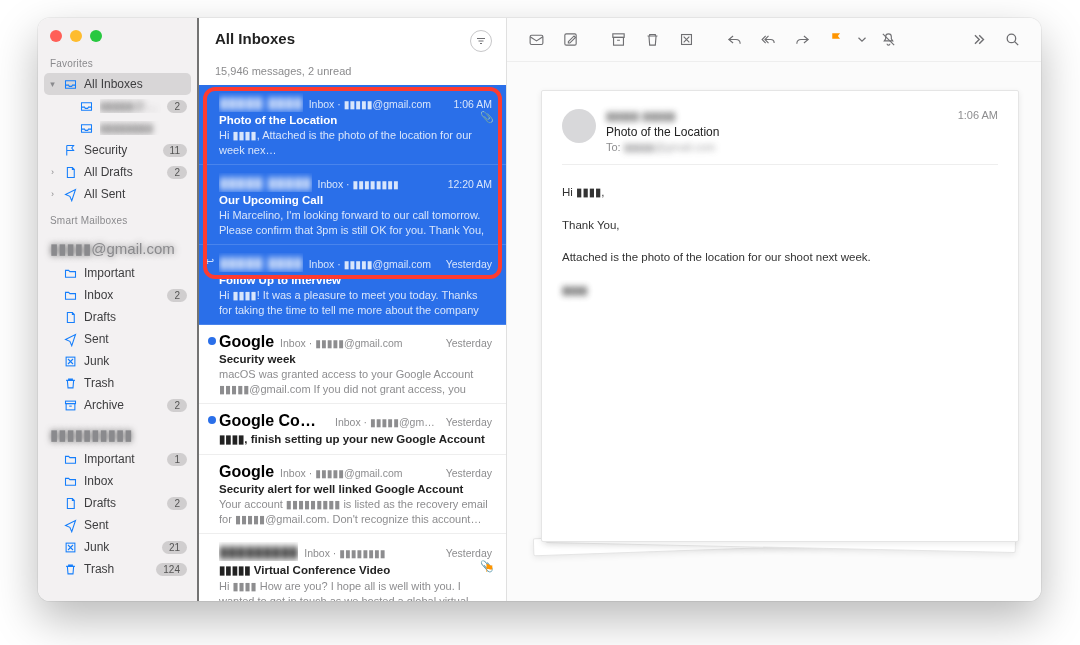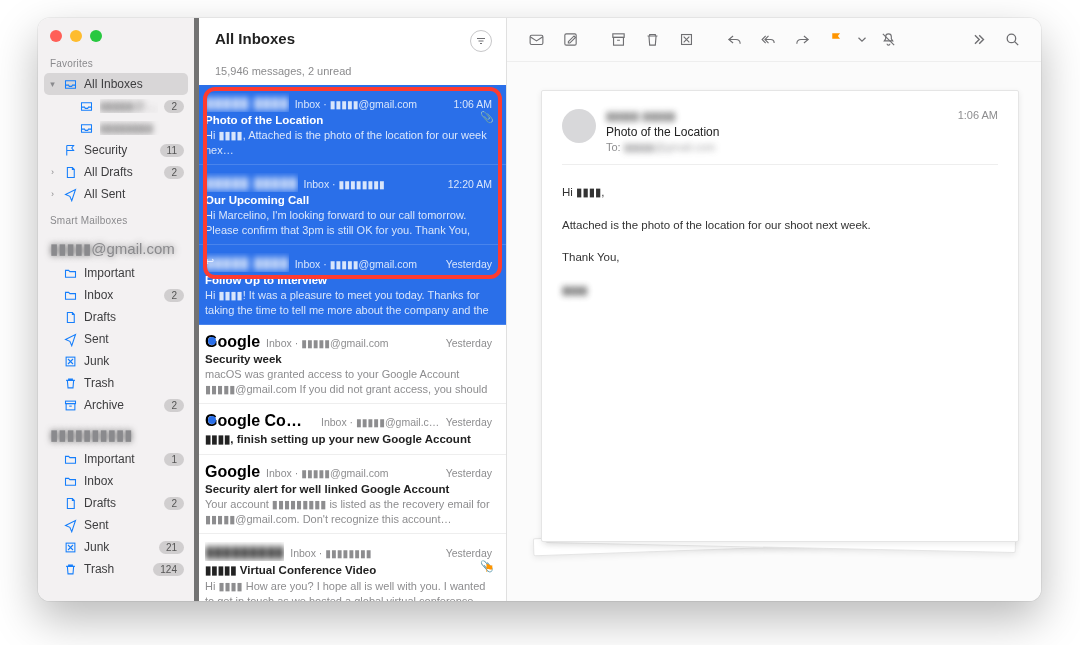--- a/index.html
+++ b/index.html
@@ -3,21 +3,21 @@
 <meta charset="utf-8">
 <style>
   * { box-sizing: border-box; margin: 0; padding: 0; }
   html, body { width: 1080px; height: 645px; font-family: -apple-system, "Helvetica Neue", Arial, sans-serif; background: #fff; }
   .window {
     position: absolute; left: 38px; top: 18px; width: 1003px; height: 583px;
     background: #fff; border-radius: 12px; box-shadow: 0 18px 45px rgba(0,0,0,0.28), 0 0 0 1px rgba(0,0,0,0.05);
     display: flex; overflow: hidden;
   }
   
-  .sidebar { width: 161px; background: #f3f1f2; border-right: 5px solid #737373; display: flex; flex-direction: column; font-size: 12px; }
+  .sidebar { width: 161px; background: #f3f1f2; border-right: 2px solid #737373; display: flex; flex-direction: column; font-size: 12px; }
   .traffic { display: flex; gap: 8px; padding: 12px 12px 6px; }
   .dot { width: 12px; height: 12px; border-radius: 50%; }
   .dot.r { background: #ff5f57; }
   .dot.y { background: #febc2e; }
   .dot.g { background: #28c840; }
   .sb-section-title { color:#8a8a8d; font-size:10px; padding:10px 12px 4px; letter-spacing:.02em; }
   .sb-item { display:flex; align-items:center; gap:6px; padding:4px 10px 4px 18px; color:#3d3d3f; position:relative; height:22px; }
   .sb-item.selected { background:#d8d6d7; border-radius:5px; margin:0 6px; padding-left:12px; }
   .sb-item .disclosure { width:9px; color:#8a8a8d; font-size:9px; margin-left:-8px; text-align:center;}
   .sb-item .ico { width:15px; height:15px; display:flex; align-items:center; justify-content:center; color:#157efb; flex:0 0 15px;}
@@ -29,21 +29,21 @@
 
   
   .list-col { width: 309px; background:#fff; border-right:1px solid #e0e0e0; display:flex; flex-direction:column; overflow:hidden;}
   .list-head { padding:12px 14px 8px 16px; display:flex; align-items:flex-start; gap:8px;}
   .list-head .titles { flex:1; }
   .list-head .t1 { font-weight:700; font-size:15px; color:#222;}
   .list-head .t2 { font-size:11px; color:#8b8b8d; margin-top:18px;}
   .filter-btn { width:22px; height:22px; border:1px solid #c7c7c9; border-radius:11px; display:flex; align-items:center; justify-content:center; color:#6f6f72; font-size:11px;}
   .msg-list { flex:1; overflow:hidden; position:relative; }
   .sel-outline { position:absolute; left:4px; right:4px; top:2px; height:192px; border:4px solid #ff3b30; border-radius:12px; pointer-events:none; z-index:5;}
-  .msg { padding:8px 14px 8px 6px; border-bottom:1px solid #eee; font-size:11px; position:relative; }
+  .msg { padding:8px 14px 8px 20px; border-bottom:1px solid #eee; font-size:11px; position:relative; }
   .msg.sel { background:#2a6fe9; color:#fff; border-bottom:1px solid rgba(255,255,255,0.15); }
   .msg.sel .account, .msg.sel .time, .msg.sel .snip { color:#d8e5fb; }
   .msg.sel .subj { color:#fff; }
   .msg .row1 { display:flex; align-items:baseline; gap:6px; }
   .msg .from { font-weight:700; font-size:16px; flex:0 1 auto; white-space:nowrap; overflow:hidden; text-overflow:ellipsis; max-width:110px;}
   .msg .account { color:#8d8d8f; flex:1; white-space:nowrap; overflow:hidden; text-overflow:ellipsis; font-size:10.5px;}
   .msg .time { color:#8d8d8f; font-size:10.5px; white-space:nowrap;}
   .msg .subj { font-weight:600; font-size:11.5px; margin-top:2px; color:#222;}
   .msg .snip { color:#8d8d8f; margin-top:2px; line-height:1.35; max-height:28px; overflow:hidden;}
   .msg .unread-dot { position:absolute; left:9px; top:12px; width:8px; height:8px; border-radius:50%; background:#2a6fe9;}
@@ -471,20 +471,20 @@
           <div class="hdr">
             <div class="avatar"></div>
             <div class="hdr-text">
               <div class="hdr-from"><span class="blur-lt">▮▮▮▮▮ ▮▮▮▮▮</span></div>
               <div class="hdr-subj">Photo of the Location</div>
               <div class="hdr-to"><span>To:</span> <span class="blur-lt">▮▮▮▮▮@gmail.com</span></div>
             </div>
             <div class="hdr-time">1:06 AM</div>
           </div>
           <div class="body-line">Hi ▮▮▮▮,</div>
+          <div class="body-line" style="margin-top:14px">Thank You,</div>
           <div class="body-line">Attached is the photo of the location for our shoot next week.</div>
-          <div class="body-line" style="margin-top:14px">Thank You,</div>
           <div class="body-line" style="margin-top:0"><span class="blur-lt">▮▮▮▮</span></div>
         </div>
       </div>
     </div>
   </div>
 </div>
 
 </body></html>

